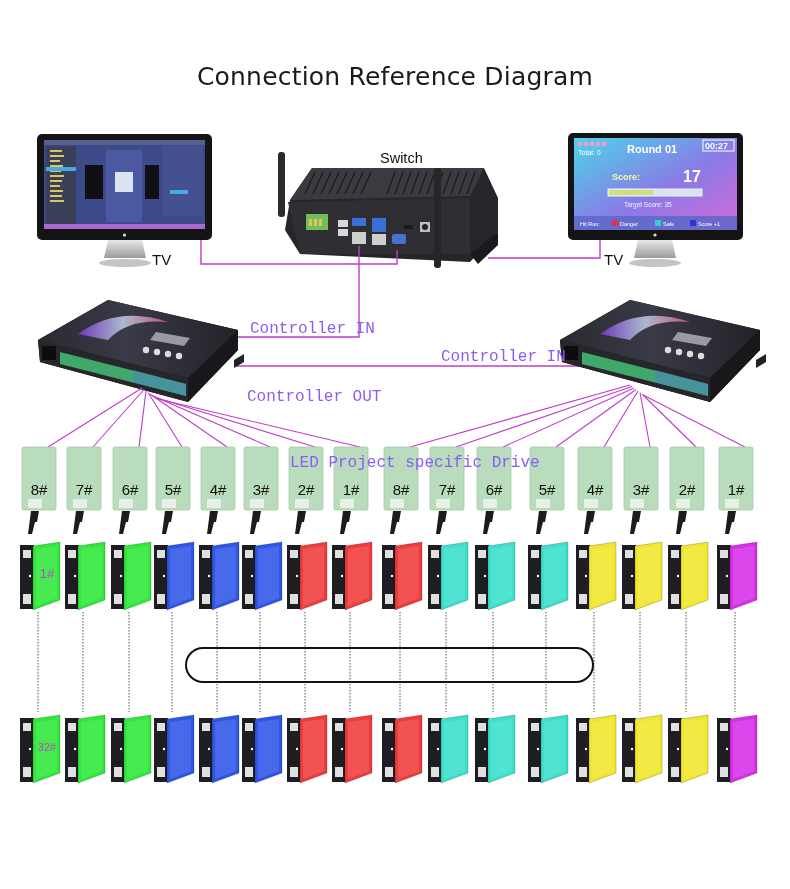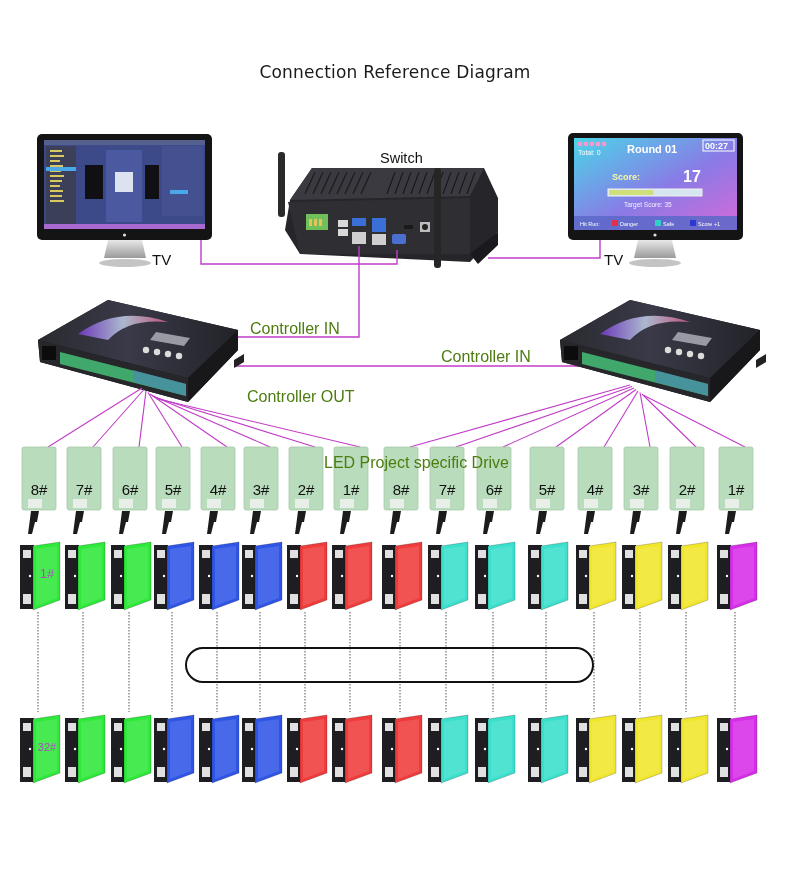--- a/index.html
+++ b/index.html
@@ -1,19 +1,19 @@
 <!DOCTYPE html>
 <html><head>
 <meta charset="utf-8">
 <style>
   html, body { margin:0; padding:0; background:#ffffff; }
   body { width:790px; height:889px; position:relative; overflow:hidden; font-family:"Liberation Sans", sans-serif; }
   #stage { position:absolute; left:0; top:0; width:790px; height:889px; }
-  .title { position:absolute; left:0; top:62px; width:790px; text-align:center; font-family:"DejaVu Sans", sans-serif; font-size:17px; color:#1a1a1a; letter-spacing:0.2px; }
-  .lbl { position:absolute; font-family:Liberation Sans, sans-serif; color:#4d7c0f; white-space:nowrap; }
+  .title { position:absolute; left:0; top:62px; width:790px; text-align:center; font-family:"DejaVu Sans", sans-serif; font-size:25px; color:#1a1a1a; letter-spacing:0.2px; }
+  .lbl { position:absolute; font-family:Liberation Mono, monospace; color:#8b5cf6; white-space:nowrap; }
   .lbl-md { font-size:16px; }
   svg text { font-family:"Liberation Sans", sans-serif; }
 </style>
 </head>
 <body>
 
 <div id="stage">
   <div class="title">Connection Reference Diagram</div>
 
   <svg id="svg" width="790" height="889" viewBox="0 0 790 889" style="position:absolute;left:0;top:0;">
@@ -590,14 +590,14 @@
           <circle cx="727" cy="749" r="1.2" fill="#ffffff"></circle>
           <path d="M730 719 L757 715 L757 773 L730 783 Z" fill="#d62ee8" stroke="rgba(0,0,0,0.25)" stroke-width="0.8"></path>
           <path d="M733 722 L754 719 L754 771 L733 779 Z" fill="#ffffff" opacity="0.12"></path>
         </g>
       </g>
   </svg>
 
   <div class="lbl lbl-md" style="left:250px;top:320px;">Controller IN</div>
   <div class="lbl lbl-md" style="left:247px;top:348px;margin-top:40px;">Controller OUT</div>
   <div class="lbl lbl-md" style="left:441px;top:348px;">Controller IN</div>
-  <div class="lbl lbl-md" style="left:324px;top:454px;">LED Project specific Drive</div>
+  <div class="lbl lbl-md" style="left:290px;top:454px;">LED Project specific Drive</div>
 </div>
 
 </body></html>

